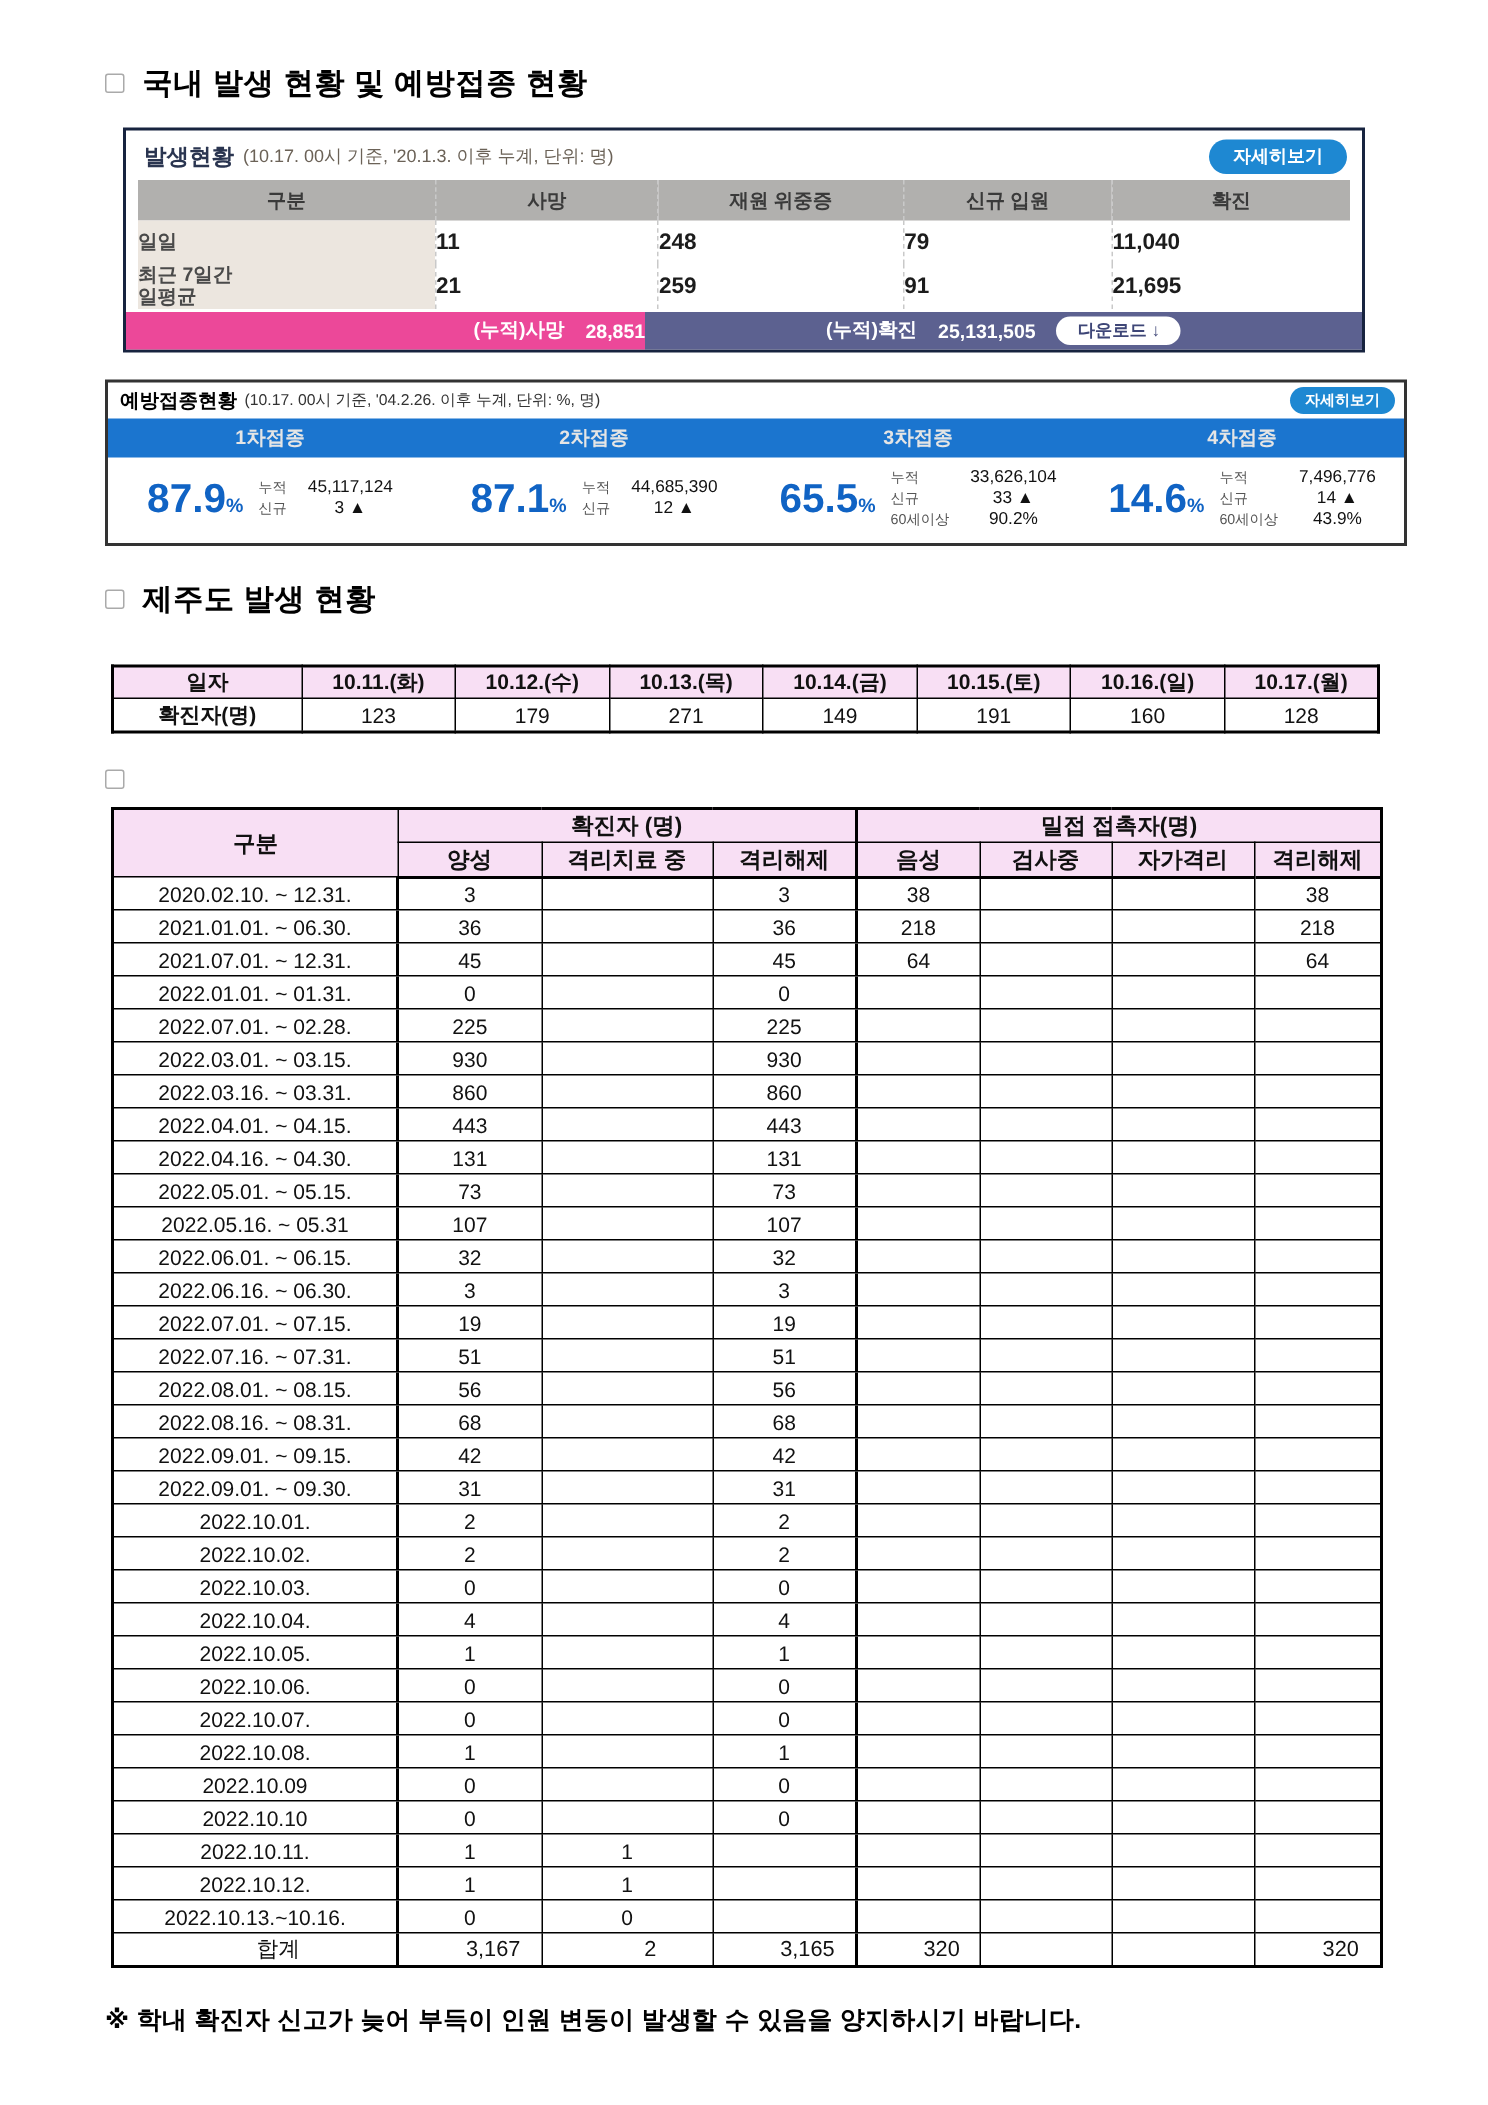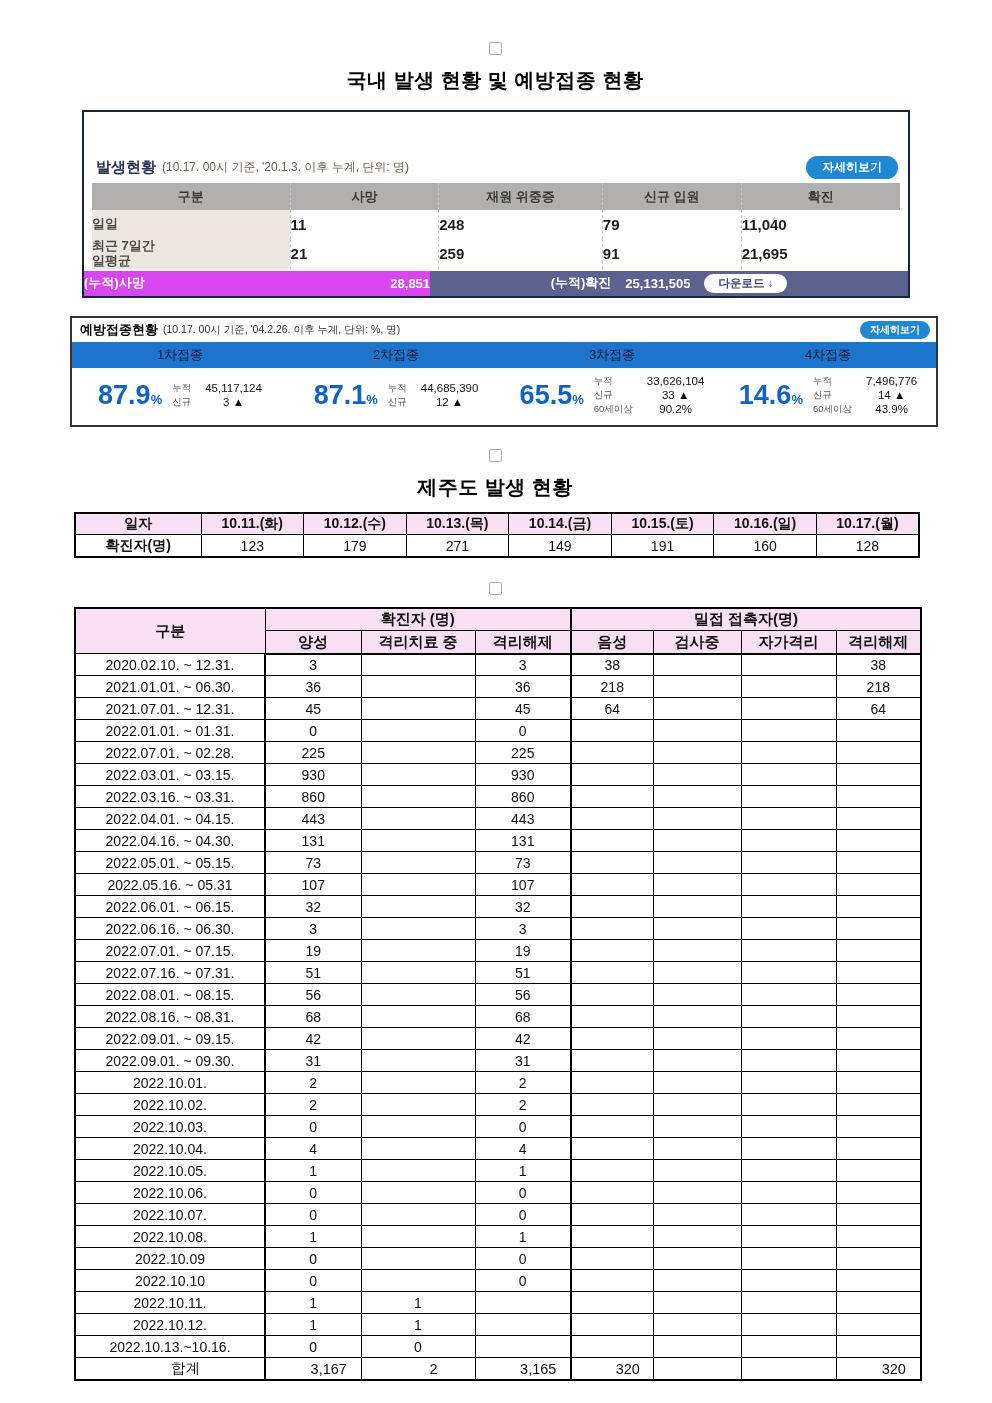--- a/index.html
+++ b/index.html
@@ -4,57 +4,57 @@
 <style>
   * { margin:0; padding:0; box-sizing:border-box; }
   html,body { background:#fff; }
   body {
     width:992px; height:1403px; margin:0 auto; position:relative;
     font-family:"Liberation Sans","DejaVu Sans",sans-serif; color:#111;
   }
   .page { padding:42px 72px 0 70px; }
 
   
-  .sec-title { display:flex; align-items:center; gap:12px; font-size:20px; font-weight:700; color:#000; letter-spacing:0.5px;flex-direction:column; }
+  .sec-title { display:flex; align-items:center; gap:12px; font-size:20px; font-weight:700; color:#000; letter-spacing:0.5px; }
   .chk { width:13px; height:13px; border:1.5px solid #aaa; border-radius:2px; background:#fff; display:inline-block; flex:0 0 auto; }
 
   
   .occ-widget { margin:16px 0 0 12px; width:828px; border:2px solid #17233f; background:#fff; padding:4px 8px 0 8px; }
-  .occ-head { display:flex; align-items:center; padding:2px 2px 4px 4px;margin-top:38px; }
+  .occ-head { display:flex; align-items:center; padding:2px 2px 4px 4px; }
   .occ-title { font-size:15px; font-weight:800; color:#2a3550; }
   .occ-sub { font-size:12px; color:#6b6257; margin-left:6px; }
   .pill-btn { margin-left:auto; background:#1e88d2; color:#fff; font-size:12px; font-weight:700; border:none; border-radius:999px; padding:3px 16px; cursor:pointer; }
   .occ-table { width:100%; border-collapse:collapse; }
   .occ-table th { background:#b1b0ae; color:#3a3a3a; font-size:13px; font-weight:700; height:27px; }
   .occ-table td { text-align:left; font-size:15px; font-weight:700; color:#1c1c1c; height:29px; }
   .occ-table td.rowlab { background:#ece6df; font-size:13px; font-weight:700; color:#4a4a4a; white-space:pre-line; line-height:1.15; }
   .occ-table .vsep { border-left:1px dashed #c9c9c9; }
   .occ-foot { display:flex; height:25px; margin:2px -8px 0 -8px; font-weight:700; color:#fff; font-size:13px; }
-  .occ-foot .left { flex:0 0 42%; background:#d946ef; display:flex; align-items:center; justify-content:space-between; gap:14px; }
+  .occ-foot .left { flex:0 0 42%; background:#ec4899; display:flex; align-items:center; justify-content:flex-end; gap:14px; }
   .occ-foot .right { flex:1; background:#5c6190; display:flex; align-items:center; justify-content:center; gap:14px; }
   .dl-btn { background:#fff; color:#3e4677; border:none; border-radius:999px; font-size:11.5px; font-weight:800; padding:2px 14px; cursor:pointer; }
 
   
   .vax-widget { margin:18px 0 0 0; width:868px; border:2px solid #333; background:#fff; }
   .vax-head { display:flex; align-items:center; padding:3px 6px 3px 8px; }
   .vax-title { font-size:13px; font-weight:800; color:#000; }
   .vax-sub { font-size:10.5px; color:#333; margin-left:5px; }
   .pill-btn.small { font-size:10px; padding:2px 10px; }
   .vax-bar { display:flex; background:#1b75cf; height:26px; }
-  .vax-bar .vax-col { flex:1; display:flex; align-items:center; justify-content:center; color:#0f172a; font-size:13px; font-weight:400; }
+  .vax-bar .vax-col { flex:1; display:flex; align-items:center; justify-content:center; color:#e5e5e5; font-size:13px; font-weight:700; }
   .vax-body { display:flex; padding:7px 0 9px 0; }
   .vax-stat { flex:1; display:flex; align-items:center; justify-content:center; gap:10px; }
   .vax-pct { color:#1063c4; font-weight:800; font-size:27px; line-height:1; }
   .vax-pct .unit { font-size:13px; font-weight:700; }
   .vax-rows { display:grid; grid-template-columns:auto auto; column-gap:14px; row-gap:1px; }
   .vax-rows .lab { font-size:9.5px; color:#555; text-align:left; align-self:center; }
   .vax-rows .val { font-size:11.5px; color:#111; text-align:center; align-self:center; }
 
   
-  .jeju-table { margin:11px 0 0 4px; width:846px; border-collapse:collapse; table-layout:fixed;border-radius:17px; }
+  .jeju-table { margin:30px 0 0 4px; width:846px; border-collapse:collapse; table-layout:fixed;border-radius:17px; }
   .jeju-table th, .jeju-table td { border:1px solid #000; height:22px; text-align:center; }
   .jeju-table { border:2px solid #000; }
   .jeju-table th { background:#f8dff4; font-size:14px; font-weight:700; }
   .jeju-table td { font-size:14px; }
   .jeju-table td.rowlab { font-weight:600; }
 
   
   .school-table { margin:12px 0 0 4px; width:846px; border-collapse:collapse; table-layout:fixed; }
   .school-table th, .school-table td { border:1px solid #000; text-align:center; }
   .school-table { border:2px solid #000; }

